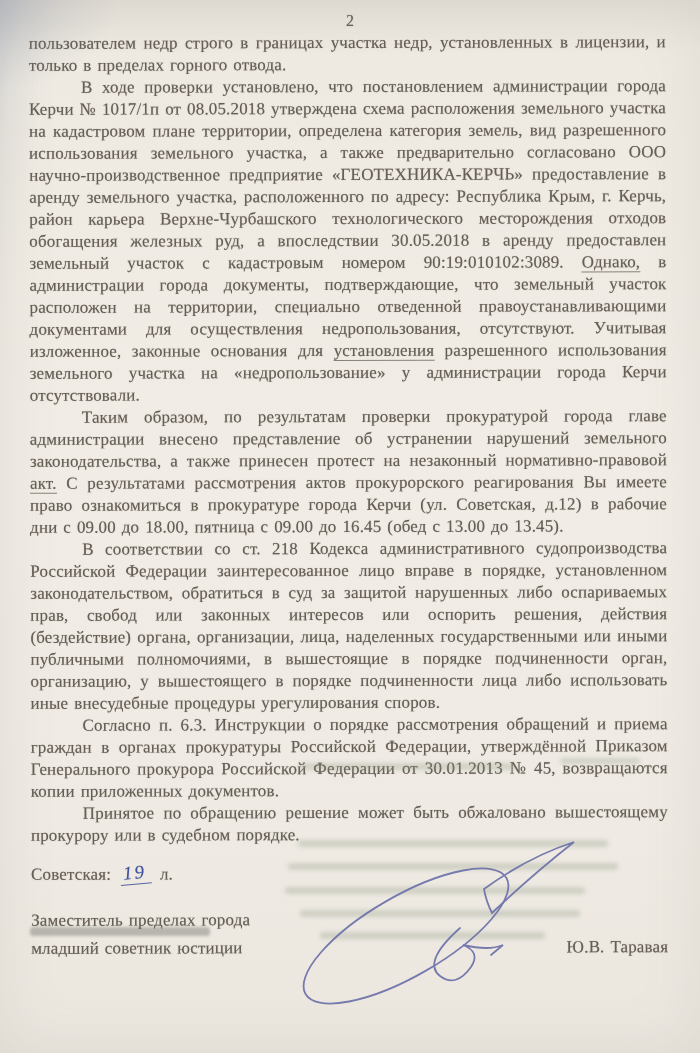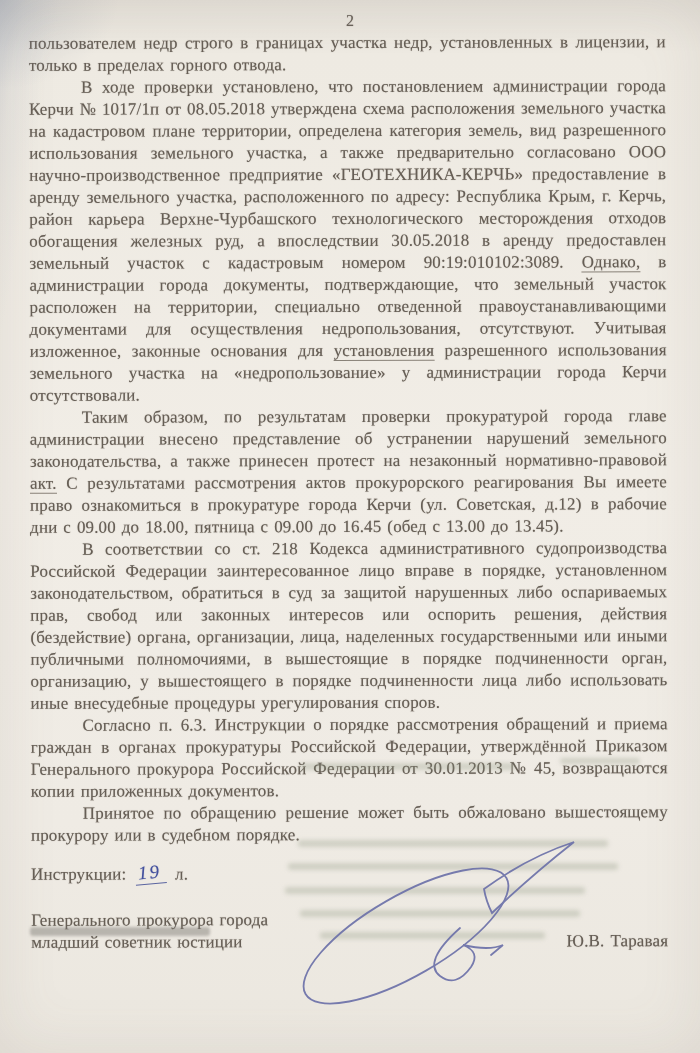--- a/index.html
+++ b/index.html
@@ -43,21 +43,21 @@
     color:#44519e;font-size:19px;font-style:italic;letter-spacing:2px;
     border-bottom:1.6px solid #5a64a0;
     padding:0 5px 0 3px;margin:0 3px;
     transform:rotate(-5deg) translateY(-1px);
     text-shadow:0 0 1px rgba(68,81,158,0.5);
   }
   .signoff{
     margin-top:24px;
     display:flex;justify-content:space-between;align-items:flex-end;
   }
-  .signoff .pos div{}
+  .signoff .pos div{margin-top:6px;}
   .signoff .pos div:first-child{margin-top:0;}
   .signoff .name{white-space:nowrap;font-family:Liberation Serif, serif;}
   .signature-svg{position:absolute;left:288px;top:833px;pointer-events:none;}
   .bleed{
     position:absolute;border-radius:3px;
     background:rgba(140,150,125,0.30);
     filter:blur(2.2px);
     pointer-events:none;
   }
   .bleed.dark{background:rgba(120,118,110,0.45);filter:blur(1.6px);}
@@ -73,28 +73,28 @@
     <div id="paragraphs">
         <p class="para"><span>пользователем недр строго в границах участка недр, установленных в лицензии, и только в пределах горного отвода.</span></p>
         <p class="para indent"><span>В ходе проверки установлено, что постановлением администрации города Керчи № 1017/1п от 08.05.2018 утверждена схема расположения земельного участка на кадастровом плане территории, определена категория земель, вид разрешенного использования земельного участка, а также предварительно согласовано ООО научно-производственное предприятие «ГЕОТЕХНИКА-КЕРЧЬ» предоставление в аренду земельного участка, расположенного по адресу: Республика Крым, г. Керчь, район карьера Верхне-Чурбашского технологического месторождения отходов обогащения железных руд, а впоследствии 30.05.2018 в аренду предоставлен земельный участок с кадастровым номером 90:19:010102:3089. </span><span class="pen-underline">Однако,</span><span> в администрации города документы, подтверждающие, что земельный участок расположен на территории, специально отведенной правоустанавливающими документами для осуществления недропользования, отсутствуют. Учитывая изложенное, законные основания для </span><span class="pen-underline">установления</span><span> разрешенного использования земельного участка на «недропользование» у администрации города Керчи отсутствовали.</span></p>
         <p class="para indent"><span>Таким образом, по результатам проверки прокуратурой города главе администрации внесено представление об устранении нарушений земельного законодательства, а также принесен протест на незаконный нормативно-правовой </span><span class="pen-underline">акт.</span><span> С результатами рассмотрения актов прокурорского реагирования Вы имеете право ознакомиться в прокуратуре города Керчи (ул. Советская, д.12) в рабочие дни с 09.00 до 18.00, пятница с 09.00 до 16.45 (обед с 13.00 до 13.45).</span></p>
         <p class="para indent"><span>В соответствии со ст. 218 Кодекса административного судопроизводства Российской Федерации заинтересованное лицо вправе в порядке, установленном законодательством, обратиться в суд за защитой нарушенных либо оспариваемых прав, свобод или законных интересов или оспорить решения, действия (бездействие) органа, организации, лица, наделенных государственными или иными публичными полномочиями, в вышестоящие в порядке подчиненности орган, организацию, у вышестоящего в порядке подчиненности лица либо использовать иные внесудебные процедуры урегулирования споров.</span></p>
         <p class="para indent"><span>Согласно п. 6.3. Инструкции о порядке рассмотрения обращений и приема граждан в органах прокуратуры Российской Федерации, утверждённой Приказом Генерального прокурора Российской Федерации от 30.01.2013 № 45, возвращаются копии приложенных документов.</span></p>
         <p class="para indent"><span>Принятое по обращению решение может быть обжаловано вышестоящему прокурору или в судебном порядке.</span></p>
       </div>
 
     <div class="attachment-line">
-      <span>Инструкции:</span>
+      <span>Советская:</span>
       <span class="pen-number">19</span>
       <span>л.</span>
     </div>
 
     <div class="signoff">
       <div class="pos">
-        <div>Генерального прокурора города</div>
+        <div>Заместитель пределах города</div>
         <div>младший советник юстиции</div>
       </div>
       <div class="name">Ю.В. Таравая</div>
     </div>
   </div>
 
   <div class="bleed" style="left:300px;top:763px;width:215px;height:7px;"></div>
   <div class="bleed" style="left:560px;top:758px;width:80px;height:6px;"></div>
   <div class="bleed" style="left:298px;top:840px;width:310px;height:7px;"></div>
   <div class="bleed" style="left:288px;top:863px;width:330px;height:7px;"></div>

